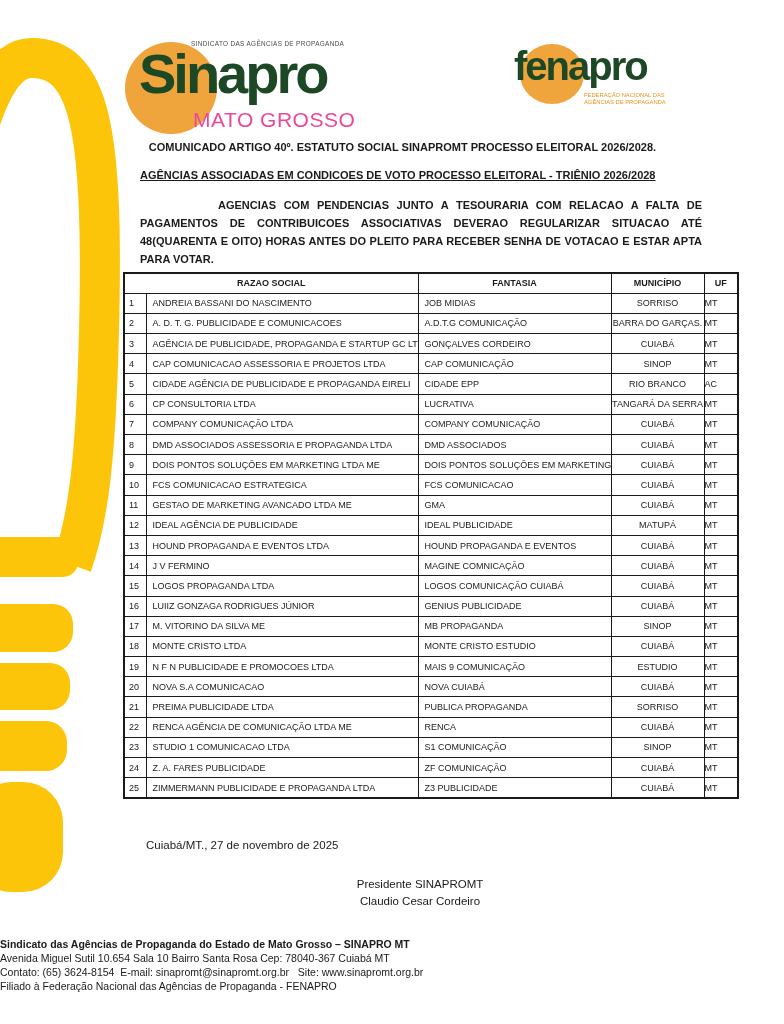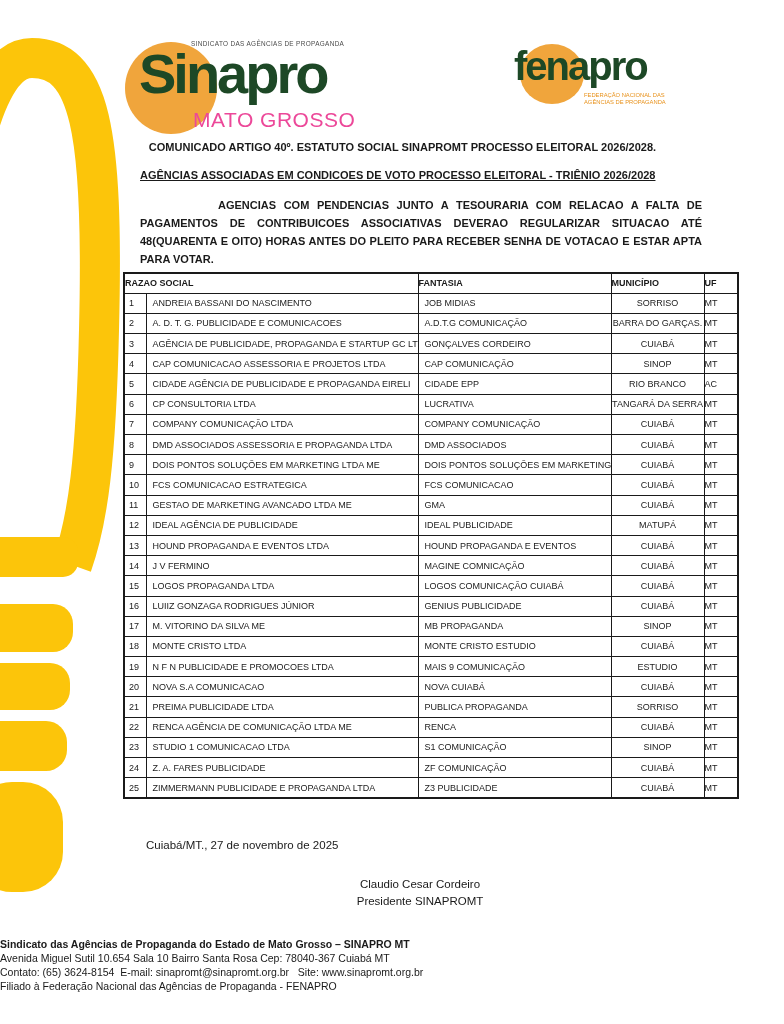--- a/index.html
+++ b/index.html
@@ -47,21 +47,21 @@
     font-size: 11px; font-weight: bold; line-height: 18px;
     text-align: justify; text-indent: 78px; z-index: 2; }
 
   
   .agency-table-wrap { position: absolute; left: 123px; top: 272px; z-index: 2; }
   table.agency-table { border-collapse: collapse; table-layout: fixed; width: 614px;
     background: #ffffff; border: 2px solid #1a1a1a; }
   .agency-table th, .agency-table td {
     border: 1.5px solid #1a1a1a; font-size: 9px; height: 20.2px;
     white-space: nowrap; overflow: hidden; vertical-align: middle; }
-  .agency-table th { font-weight: bold; text-align: left; }
+  .agency-table th { font-weight: bold; text-align: center; }
   .col-num { width: 22px; }
   .col-razao { width: 272px; }
   .col-fantasia { width: 193px; }
   .col-municipio { width: 93px; }
   .col-uf { width: 34px; }
   td.cell-num { text-align: left; padding-left: 4px; }
   td.cell-razao { text-align: left; padding-left: 6px; }
   td.cell-fantasia { text-align: left; padding-left: 6px; }
   td.cell-municipio { text-align: center; }
   td.cell-uf { }
@@ -302,22 +302,22 @@
             <td class="cell-municipio">CUIABÁ</td>
             <td class="cell-uf">MT</td>
           </tr>
         </tbody>
     </table>
   </div>
 
   <div class="date-line">Cuiabá/MT., 27 de novembro de 2025</div>
 
   <div class="signature-block">
+    <div>Presidente SINAPROMT</div>
     <div>Claudio Cesar Cordeiro</div>
-    <div>Presidente SINAPROMT</div>
   </div>
 
   <div class="doc-footer">
     <div class="bold">Sindicato das Agências de Propaganda do Estado de Mato Grosso – SINAPRO MT</div>
     <div>Avenida Miguel Sutil 10.654 Sala 10 Bairro Santa Rosa Cep: 78040-367 Cuiabá MT</div>
     <div class="pre-space">Contato: (65) 3624-8154  E-mail: sinapromt@sinapromt.org.br   Site: www.sinapromt.org.br</div>
     <div>Filiado à Federação Nacional das Agências de Propaganda - FENAPRO</div>
   </div>
 
 </div>

